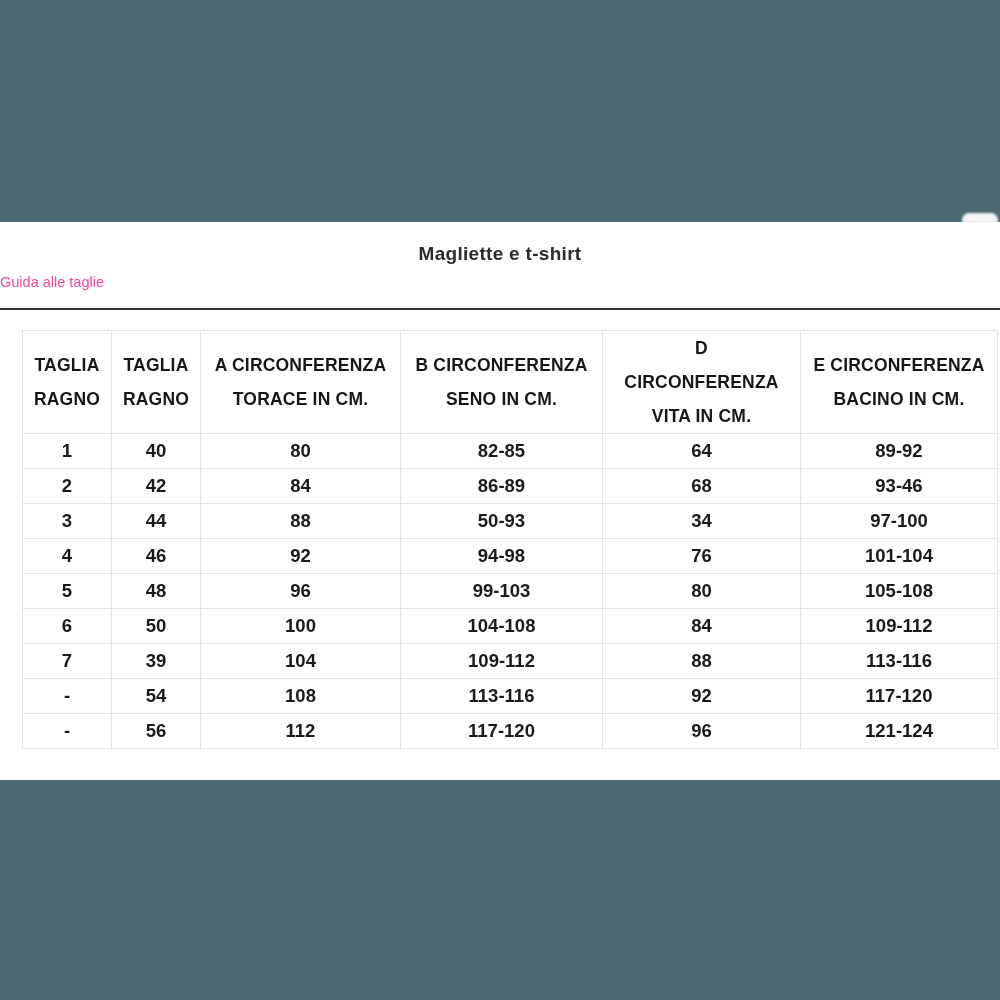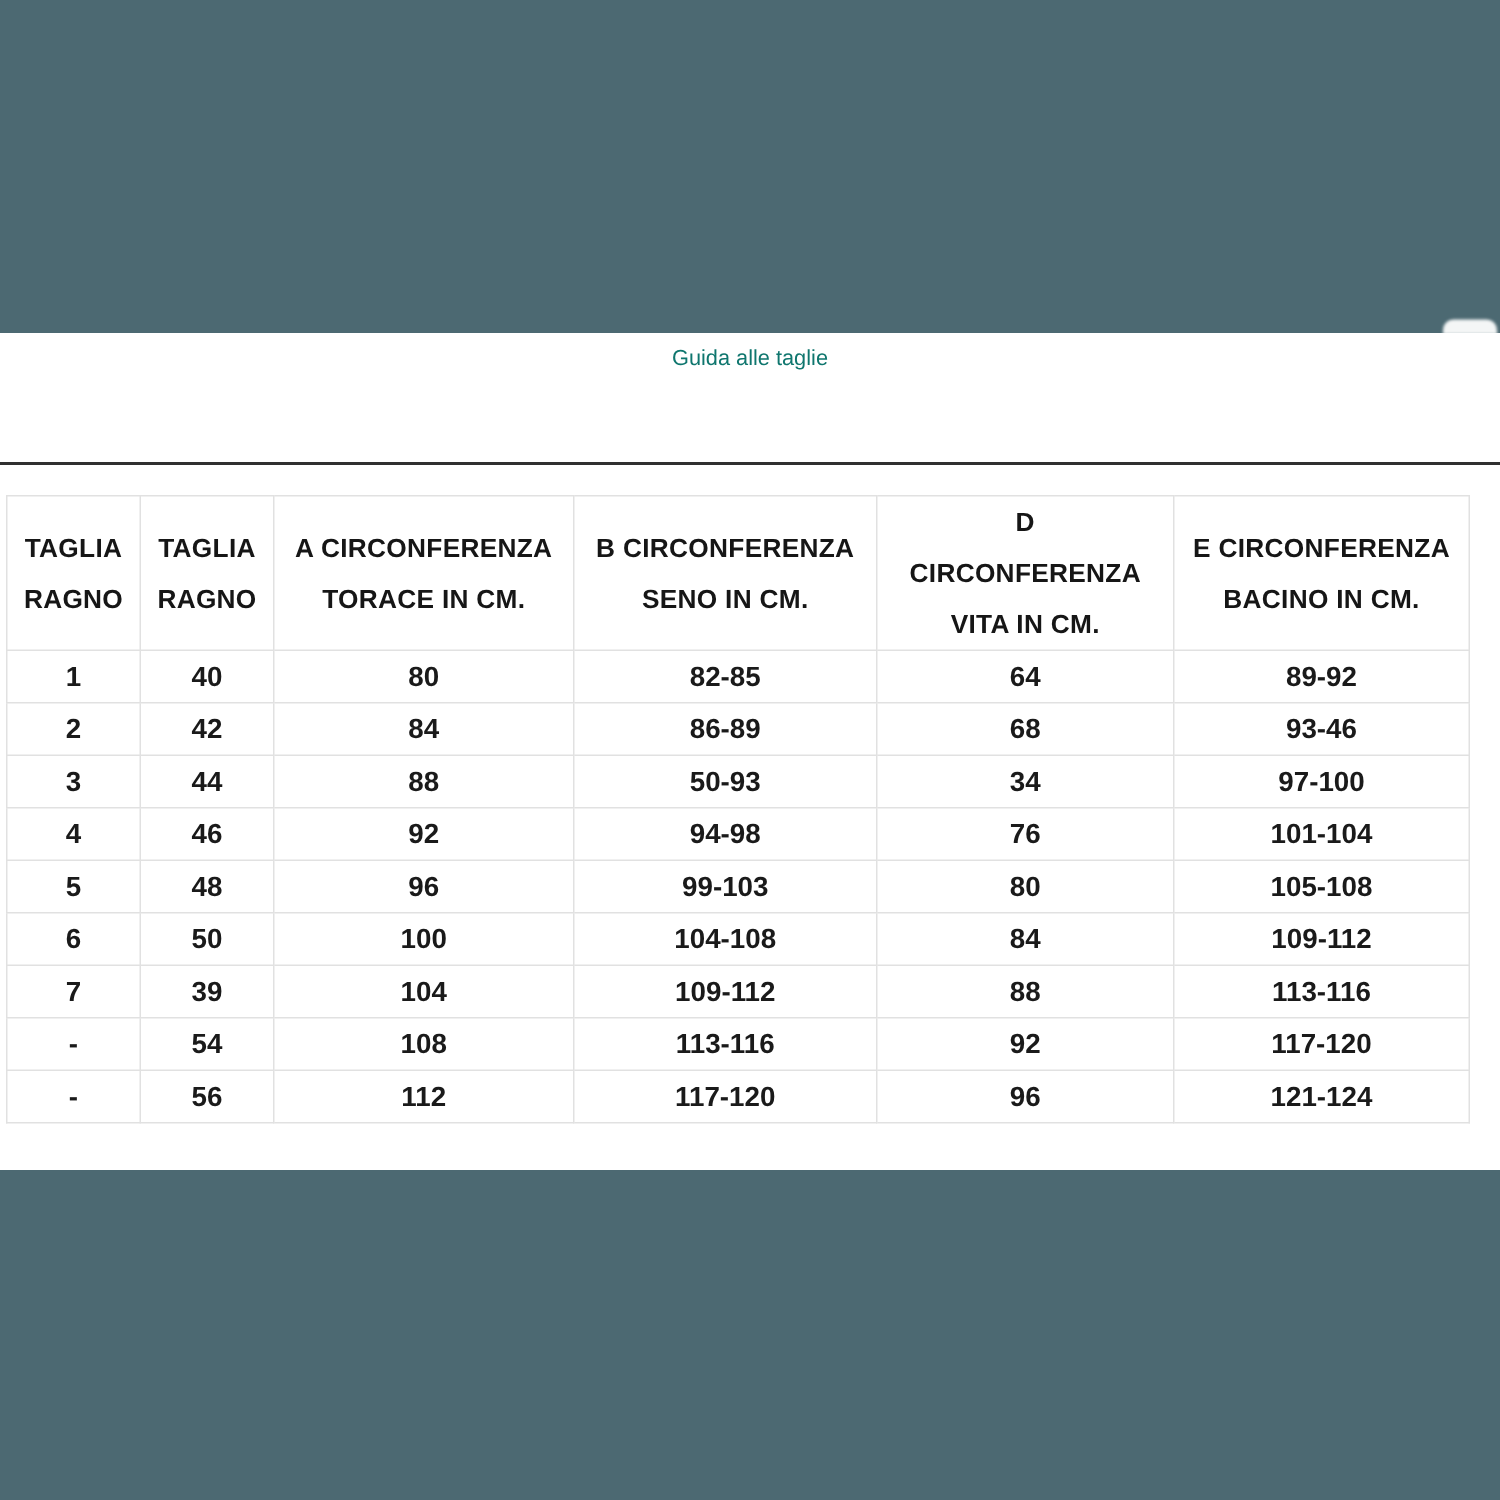--- a/index.html
+++ b/index.html
@@ -38,36 +38,35 @@
   .title {
     margin-top: 21px;
     text-align: center;
     font-size: 19px;
     font-weight: 700;
     color: #2b2b2b;
     letter-spacing: 0.3px;
   }
   .subtitle {
     margin-top: 9px;
-    text-align: center;
     font-size: 14.5px;
-    color: #0f766e;
+    color: #ec4899;
   }
   .divider {
     position: absolute;
     top: 86px;
     left: 0;
     width: 100%;
     height: 2px;
     background: #303030;
   }
   table.size-table {
     position: absolute;
     top: 108px;
-    left: 4px;
+    left: 22px;
     width: 975px;
     border-collapse: collapse;
     table-layout: fixed;
   }
   .size-table th, .size-table td {
     border: 1px solid #e1e1e1;
     text-align: center;
     vertical-align: middle;
     padding: 0;
     color: #161616;
@@ -82,20 +81,21 @@
   .size-table tbody tr { height: 35px; }
   .size-table td { font-size: 18.5px; color: #1a1a1a; font-weight: bold; }
   .size-table td.first-col { font-weight: 700; }
 </style>
 </head>
 <body>
 
 <div class="backdrop">
   <div class="artifact"></div>
   <div class="panel">
+    <div class="title">Magliette e t-shirt</div>
     <div class="subtitle">Guida alle taglie</div>
     <div class="divider"></div>
     <table class="size-table">
       <colgroup>
           <col style="width: 89px;">
           <col style="width: 89px;">
           <col style="width: 200px;">
           <col style="width: 202px;">
           <col style="width: 198px;">
           <col style="width: 197px;">

